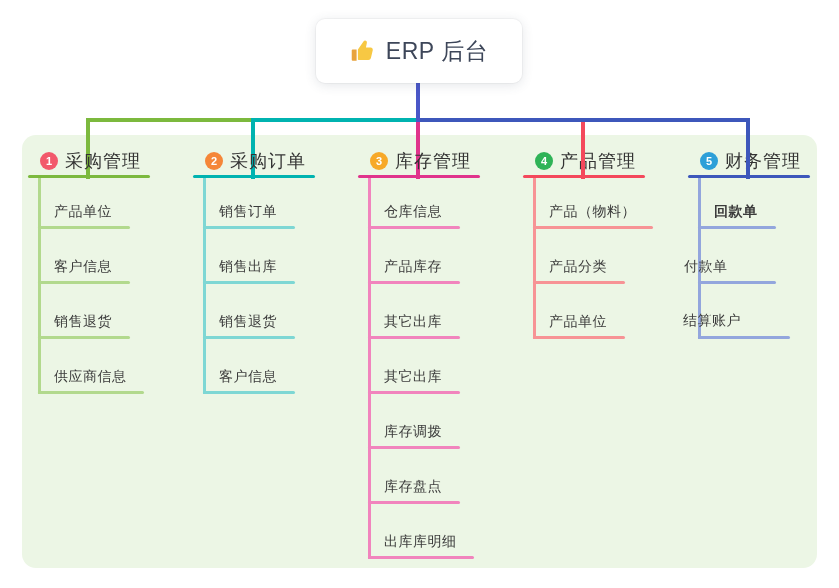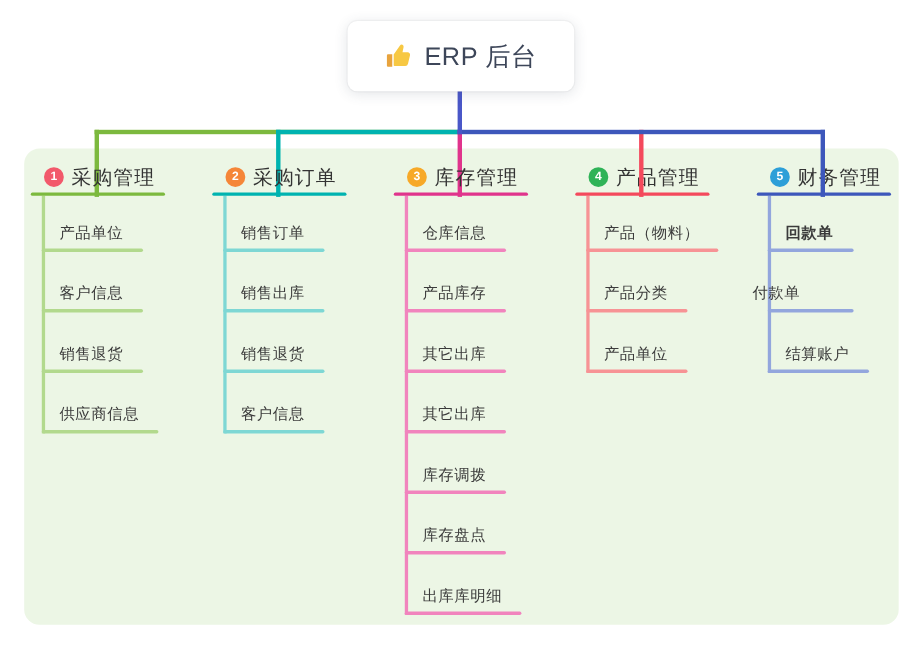--- a/index.html
+++ b/index.html
@@ -135,17 +135,17 @@
       <div class="branch-head" style="left: 700px; top: 149px;">
         <div class="badge" style="background: rgb(45, 159, 216);">5</div>
         <div class="branch-label">财务管理</div>
       </div>
       <div class="branch-underline" style="left: 688px; top: 175px; width: 122px; background: rgb(61, 87, 187);"></div>
       <div class="spine" style="left: 698px; top: 178px; height: 160.5px; background: rgb(147, 166, 221);"></div>
       <div class="child-label" style="left: 714px; top: 201px; font-weight: bold;">回款单</div>
       <div class="child-underline" style="left: 698px; top: 226px; width: 78px; background: rgb(147, 166, 221);"></div>
       <div class="child-label" style="left: 684px; top: 256px;">付款单</div>
       <div class="child-underline" style="left: 698px; top: 281px; width: 78px; background: rgb(147, 166, 221);"></div>
-      <div class="child-label" style="left: 714px; top: 311px;">结算账户</div>
+      <div class="child-label" style="left: 683px; top: 311px; font-family: Liberation Mono, monospace;">结算账户</div>
       <div class="child-underline" style="left: 698px; top: 336px; width: 92px; background: rgb(147, 166, 221);"></div>
     </div>
 
 </div>
 
 </body></html>

